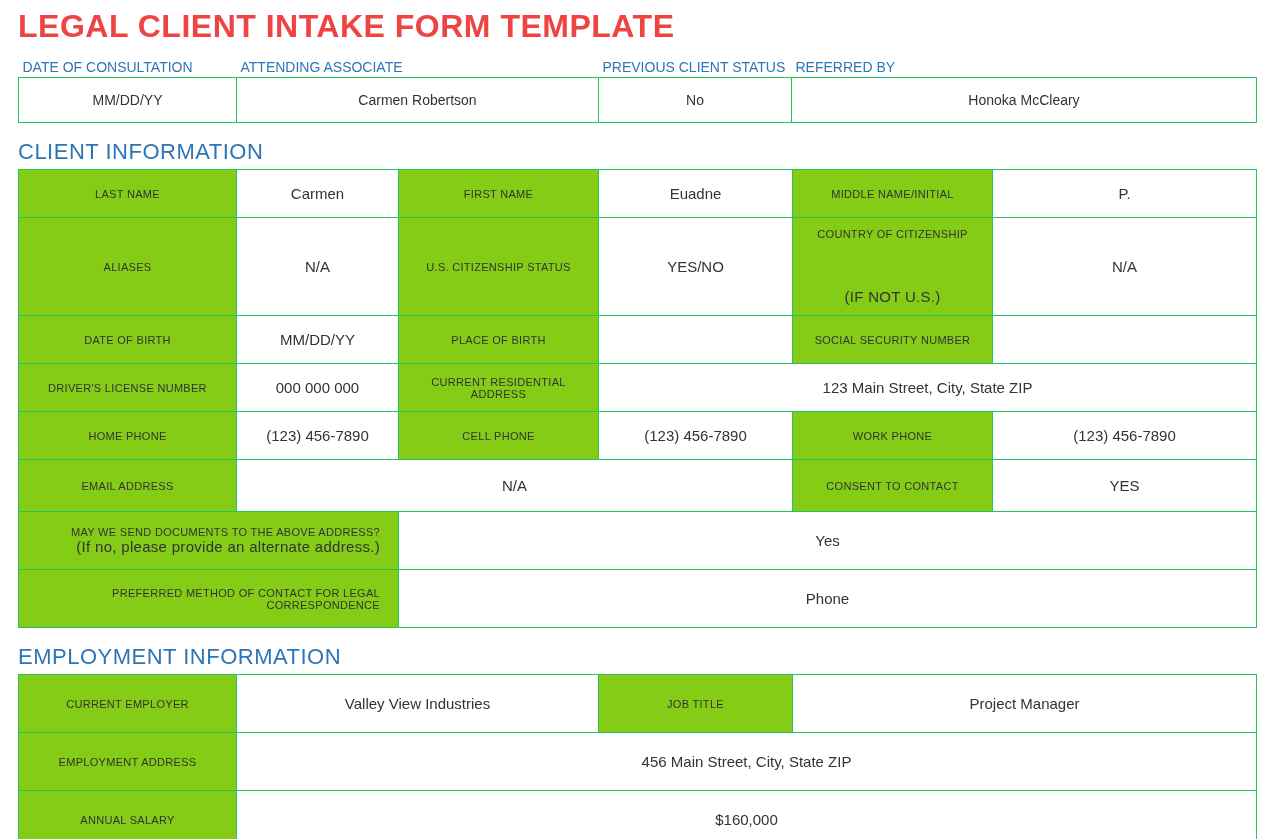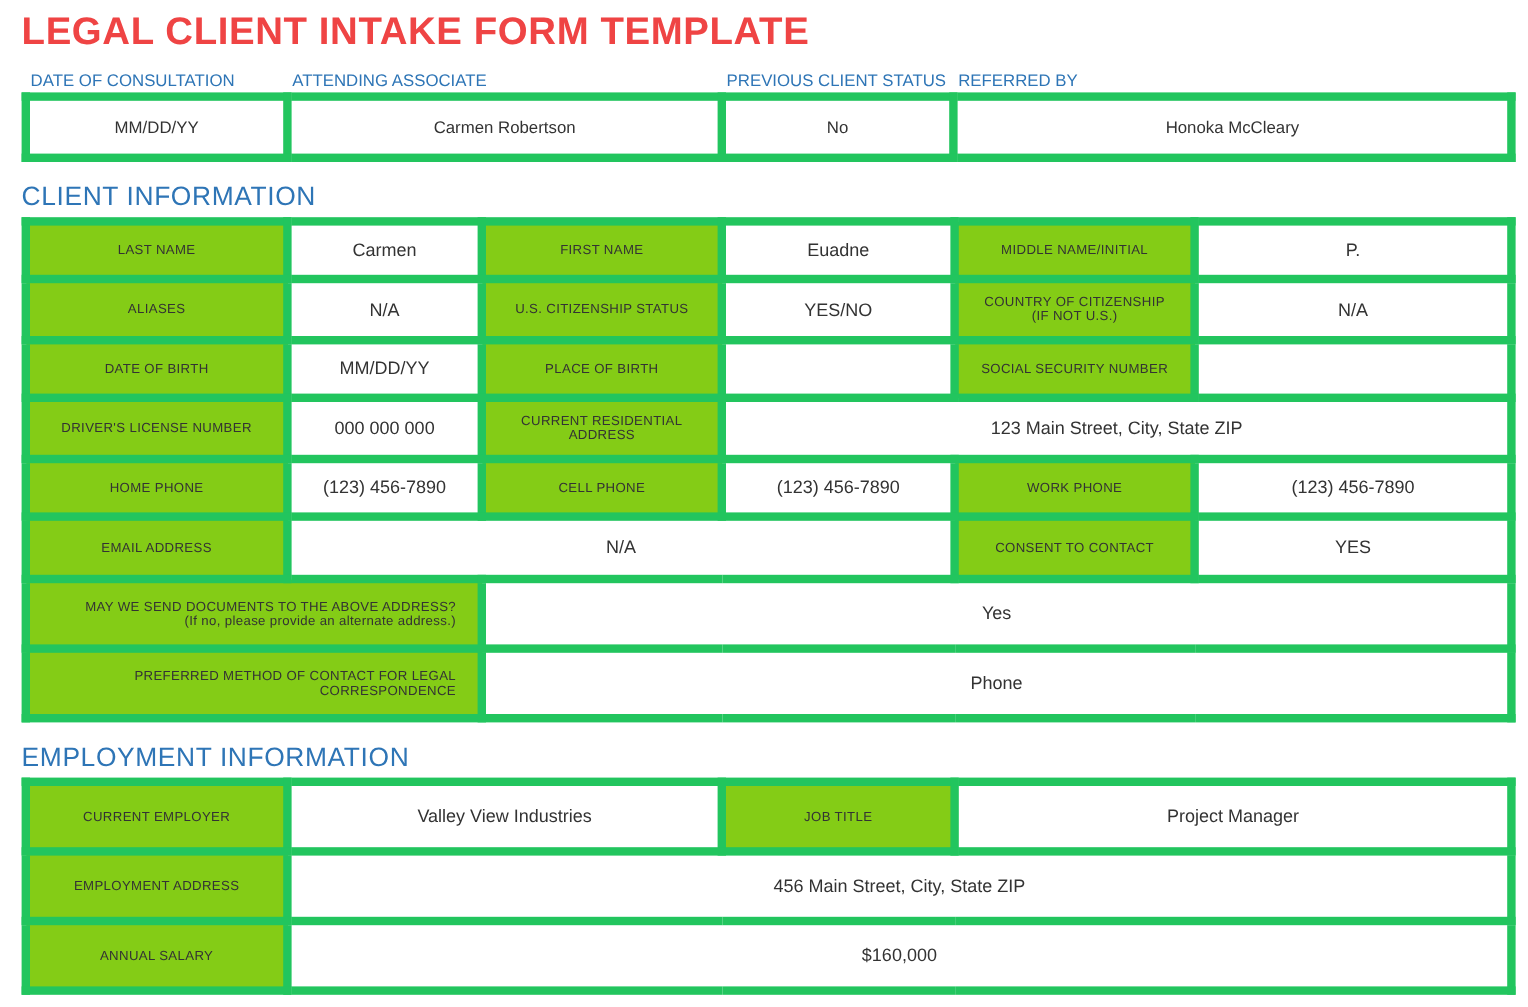--- a/index.html
+++ b/index.html
@@ -27,21 +27,21 @@
     letter-spacing: 0.5px;
     margin-top: 16px;
     margin-bottom: 4px;
   }
   table {
     width: 100%;
     border-collapse: collapse;
     table-layout: fixed;
   }
   td, th {
-    border: 7px solid #22c55e;
+    border: 1px solid #22c55e;
     vertical-align: middle;
   }
   
   .top-headers td {
     color: #2e75b6;
     font-size: 14px;
     font-weight: 400;
     text-align: left;
     padding: 6px 4px 2px 4px;
     border: none;
@@ -58,23 +58,24 @@
     letter-spacing: 0.3px;
     text-align: center;
     color: #333;
     padding: 10px 8px;
   }
   .label-cell.right {
      text-align: right;
      padding-right: 18px;
   }
   .label-sub {
-    font-size: 11px;
+    font-size: 15px;
     text-transform: none;
     display: block;
+    margin-top: 48px;
   }
   .value-cell {
     background: #ffffff;
     font-size: 15px;
     text-align: center;
     color: #333;
     padding: 10px 8px;
   }
   .row-h td { height: 48px; }
   .row-h2 td { height: 52px; }

